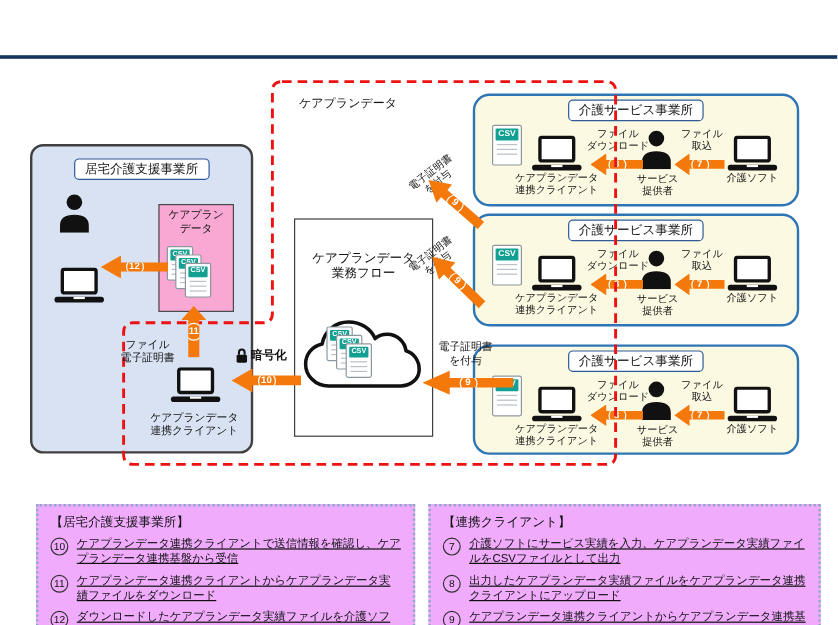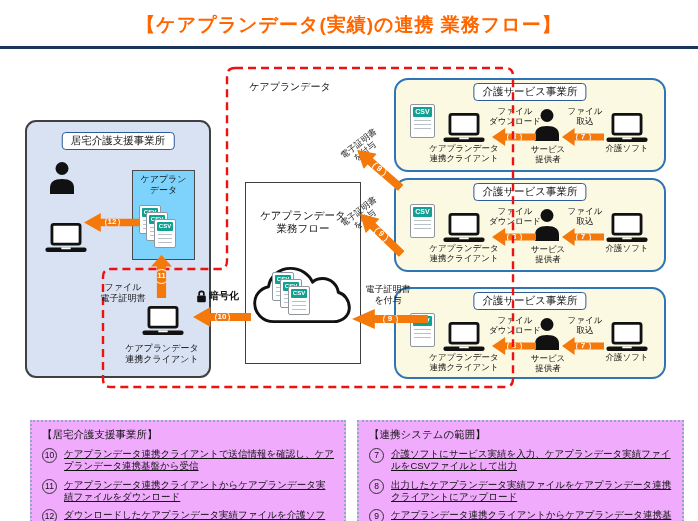--- a/index.html
+++ b/index.html
@@ -51,21 +51,20 @@
 
   .scope-lbl{font-size:10px;line-height:1.4;text-align:center;z-index:2;}
   svg.scope{position:absolute;left:0;top:0;z-index:3;pointer-events:none;}
   .enc{display:flex;align-items:center;gap:2px;font-size:10px;font-weight:bold;z-index:4;}
 </style>
 </head>
 <body>
 
 <div class="canvas">
 
-  <div class="abs page-title">【ケアプランデータ(実績)の連携 業務フロー】</div>
   <div class="abs rule"></div>
 
   <svg class="scope" width="698" height="521">
     <path d="M235,68 H505 Q513,68 513,76 V379 Q513,387 505,387 H111 Q103,387 103,379 V277
              Q103,269 111,269 H219 Q227,269 227,261 V76 Q227,68 235,68 Z" fill="none" stroke="#ee1111" stroke-width="2.4" stroke-dasharray="8 5"></path>
   </svg>
   <div class="abs scope-lbl" style="left:234px;top:80px;width:112px;">
     <div>ケアプランデータ</div>
   </div>
 
@@ -79,21 +78,21 @@
   </svg>
   <div class="abs lbl" style="left:28px;top:198px;width:68px;">ケアマネジャー</div>
 
   <svg class="abs" style="left:45px;top:223px;z-index:2;" width="42" height="30" viewBox="0 0 44 32">
     <rect x="7" y="1.5" width="30" height="21" rx="2" fill="#fff" stroke="#111" stroke-width="3"></rect>
     <rect x="0" y="26" width="44" height="5" rx="2.5" fill="#111"></rect>
     <rect x="17" y="26" width="10" height="2" fill="#fff"></rect>
   </svg>
   <div class="abs lbl" style="left:37px;top:258px;width:58px;">介護ソフト</div>
 
-  <div class="abs" style="left:132px;top:170px;width:61px;height:88px;background:#7dd3fc;border:1.6px solid #4a4a4a;z-index:2;">
+  <div class="abs" style="left:132px;top:170px;width:61px;height:88px;background:#f9a8d4;border:1.6px solid #4a4a4a;z-index:2;">
     <div class="lbl" style="margin-top:3px;">ケアプラン</div>
     <div class="lbl">データ</div>
     <div class="csv" style="left:6px;top:34px;width:20px;height:27px;">
       <div class="tag">CSV</div>
         <div class="ln"></div>
         <div class="ln"></div>
         <div class="ln"></div>
     </div>
     <div class="csv" style="left:13px;top:41px;width:20px;height:27px;">
       <div class="tag">CSV</div>
@@ -350,21 +349,21 @@
       <span class="cnum">11</span>
       <span class="ltext">ケアプランデータ連携クライアントからケアプランデータ実績ファイルをダウンロード</span>
     </div>
     <div class="litem">
       <span class="cnum">12</span>
       <span class="ltext">ダウンロードしたケアプランデータ実績ファイルを介護ソフトに取り込み</span>
     </div>
   </div>
 
   <div class="abs legend" style="left:357px;width:327px;">
-    <div class="ltitle">【連携システムの範囲】</div>
+    <div class="ltitle">【連携クライアント】</div>
     <div class="litem">
       <span class="cnum">7</span>
       <span class="ltext">介護ソフトにサービス実績を入力、ケアプランデータ実績ファイルをCSVファイルとして出力</span>
     </div>
     <div class="litem">
       <span class="cnum">8</span>
       <span class="ltext">出力したケアプランデータ実績ファイルをケアプランデータ連携クライアントにアップロード</span>
     </div>
     <div class="litem">
       <span class="cnum">9</span>

